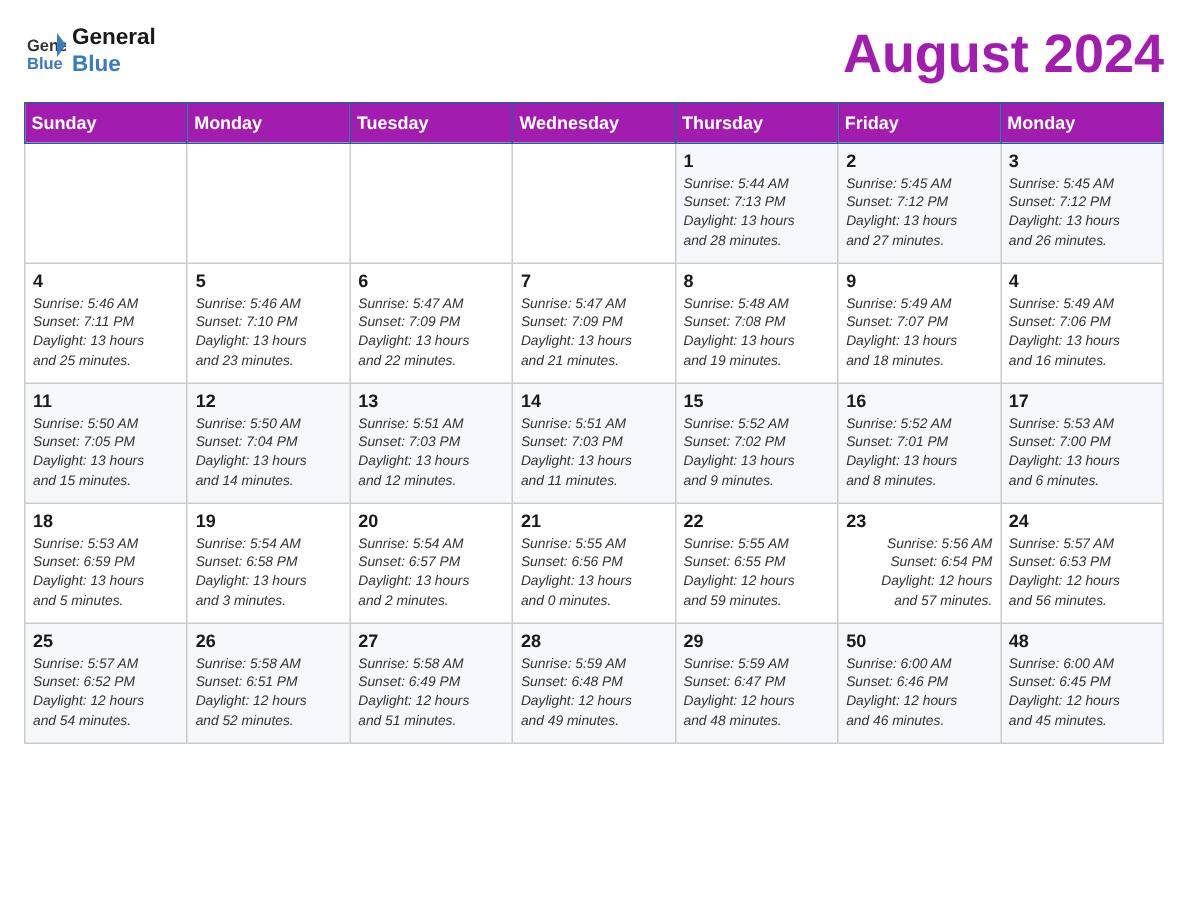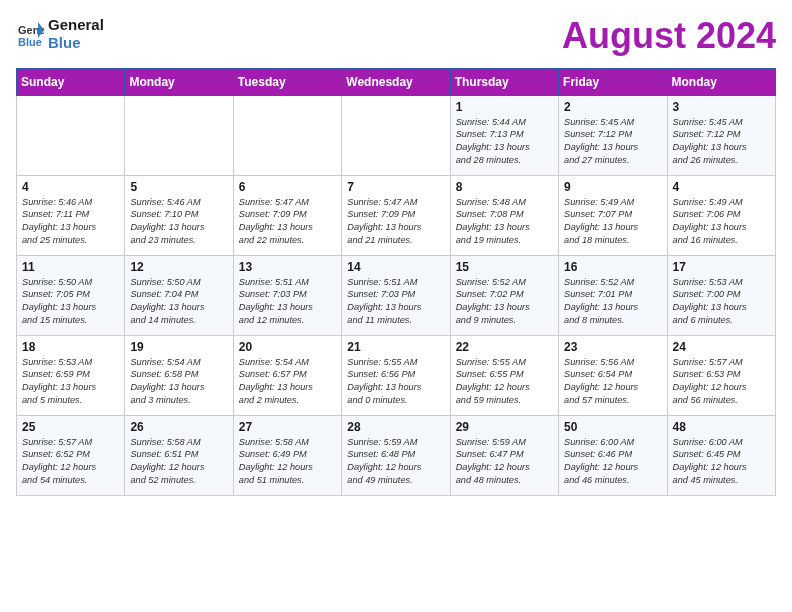--- a/index.html
+++ b/index.html
@@ -280,21 +280,21 @@
         </td>
         <td>
           <span class="day-num">22</span>
           <div class="day-info" style="white-space: pre-line;">Sunrise: 5:55 AM
 Sunset: 6:55 PM
 Daylight: 12 hours
 and 59 minutes.</div>
         </td>
         <td>
           <span class="day-num">23</span>
-          <div class="day-info" style="white-space: pre-line;">Sunrise: 5:56 AM
+          <div class="day-info" style="white-space: pre-line; text-align: right;">Sunrise: 5:56 AM
 Sunset: 6:54 PM
 Daylight: 12 hours
 and 57 minutes.</div>
         </td>
         <td>
           <span class="day-num">24</span>
           <div class="day-info" style="white-space: pre-line;">Sunrise: 5:57 AM
 Sunset: 6:53 PM
 Daylight: 12 hours
 and 56 minutes.</div>

